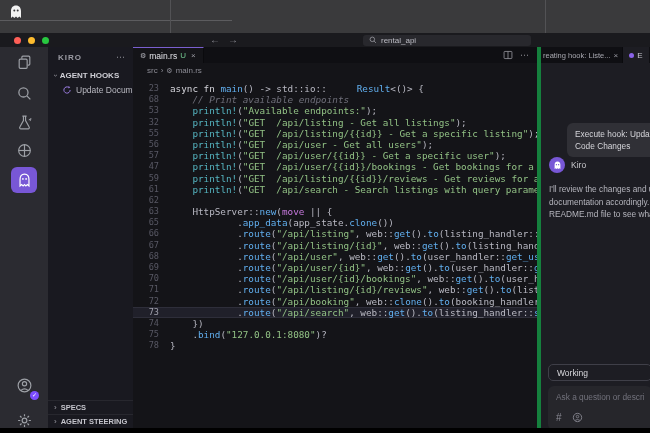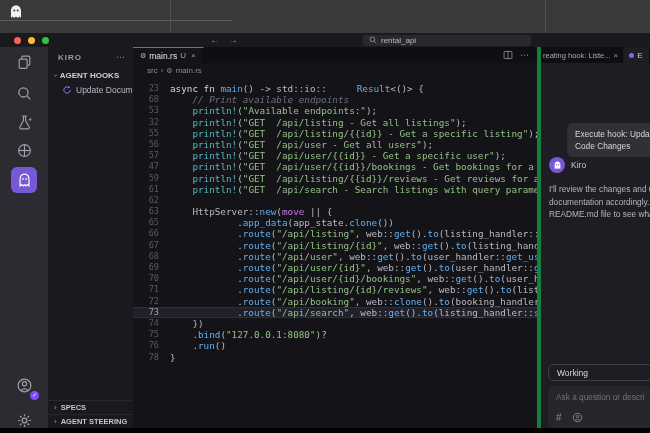--- a/index.html
+++ b/index.html
@@ -252,21 +252,20 @@
           <div class="code-line"><span class="ln">66</span><span><span class="tk-p">            .</span><span class="tk-f">route</span><span class="tk-p">(</span><span class="tk-s">"/api/listing"</span><span class="tk-p">, web::</span><span class="tk-f">get</span><span class="tk-p">().</span><span class="tk-f">to</span><span class="tk-p">(listing_handler::</span></span></div>
           <div class="code-line"><span class="ln">67</span><span><span class="tk-p">            .</span><span class="tk-f">route</span><span class="tk-p">(</span><span class="tk-s">"/api/listing/{id}"</span><span class="tk-p">, web::</span><span class="tk-f">get</span><span class="tk-p">().</span><span class="tk-f">to</span><span class="tk-p">(listing_handler::</span></span></div>
           <div class="code-line"><span class="ln">68</span><span><span class="tk-p">            .</span><span class="tk-f">route</span><span class="tk-p">(</span><span class="tk-s">"/api/user"</span><span class="tk-p">, web::</span><span class="tk-f">get</span><span class="tk-p">().</span><span class="tk-f">to</span><span class="tk-p">(user_handler::</span><span class="tk-f">get_users</span></span></div>
           <div class="code-line"><span class="ln">69</span><span><span class="tk-p">            .</span><span class="tk-f">route</span><span class="tk-p">(</span><span class="tk-s">"/api/user/{id}"</span><span class="tk-p">, web::</span><span class="tk-f">get</span><span class="tk-p">().</span><span class="tk-f">to</span><span class="tk-p">(user_handler::</span><span class="tk-f">get_user</span></span></div>
           <div class="code-line"><span class="ln">70</span><span><span class="tk-p">            .</span><span class="tk-f">route</span><span class="tk-p">(</span><span class="tk-s">"/api/user/{id}/bookings"</span><span class="tk-p">, web::</span><span class="tk-f">get</span><span class="tk-p">().</span><span class="tk-f">to</span><span class="tk-p">(user_handler::</span></span></div>
           <div class="code-line"><span class="ln">71</span><span><span class="tk-p">            .</span><span class="tk-f">route</span><span class="tk-p">(</span><span class="tk-s">"/api/listing/{id}/reviews"</span><span class="tk-p">, web::</span><span class="tk-f">get</span><span class="tk-p">().</span><span class="tk-f">to</span><span class="tk-p">(listing_handler::</span></span></div>
           <div class="code-line"><span class="ln">72</span><span><span class="tk-p">            .</span><span class="tk-f">route</span><span class="tk-p">(</span><span class="tk-s">"/api/booking"</span><span class="tk-p">, web::</span><span class="tk-f">clone</span><span class="tk-p">().</span><span class="tk-f">to</span><span class="tk-p">(booking_handler::</span></span></div>
           <div class="code-line hl"><span class="ln">73</span><span><span class="tk-p">            .</span><span class="tk-f">route</span><span class="tk-p">(</span><span class="tk-s">"/api/search"</span><span class="tk-p">, web::</span><span class="tk-f">get</span><span class="tk-p">().</span><span class="tk-f">to</span><span class="tk-p">(listing_handler::</span><span class="tk-f">search_listings</span></span></div>
           <div class="code-line"><span class="ln">74</span><span><span class="tk-p">    })</span></span></div>
           <div class="code-line"><span class="ln">75</span><span><span class="tk-p">    .</span><span class="tk-f">bind</span><span class="tk-p">(</span><span class="tk-s">"127.0.0.1:8080"</span><span class="tk-p">)?</span></span></div>
-          <div class="code-line"><span class="ln">76</span><span><span class="tk-p">    .</span><span class="tk-f">run</span><span class="tk-p">()</span></span></div>
           <div class="code-line"><span class="ln">78</span><span><span class="tk-p">}</span></span></div>
         </div>
     </div>
 
     <div class="panel">
       <div class="panel-tabs">
         <div class="ptab1">
           <span class="ptext">reating hook: Liste...</span>
           <span class="pclose">×</span>
         </div>

